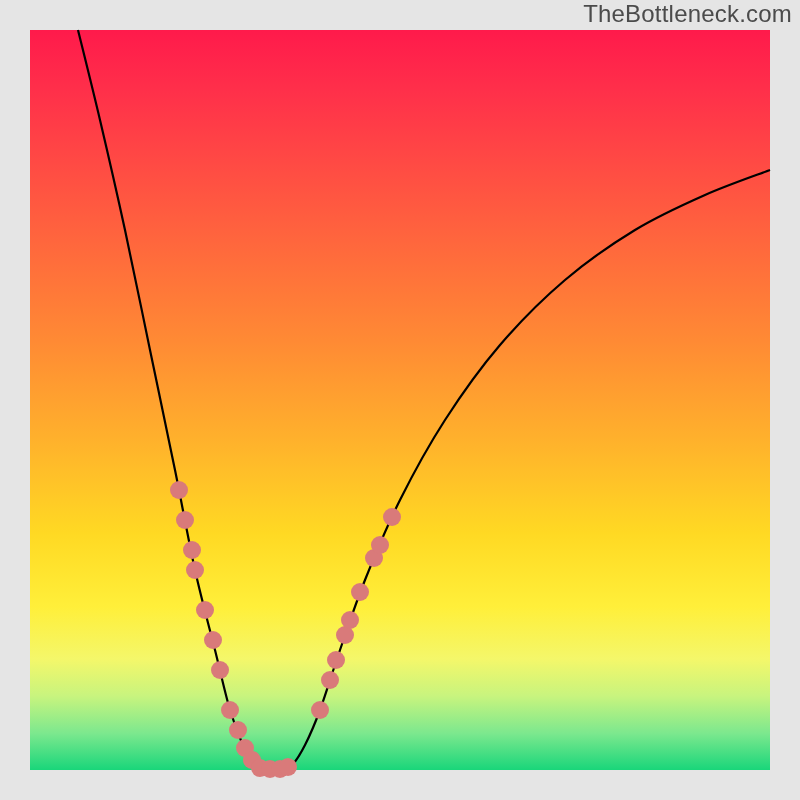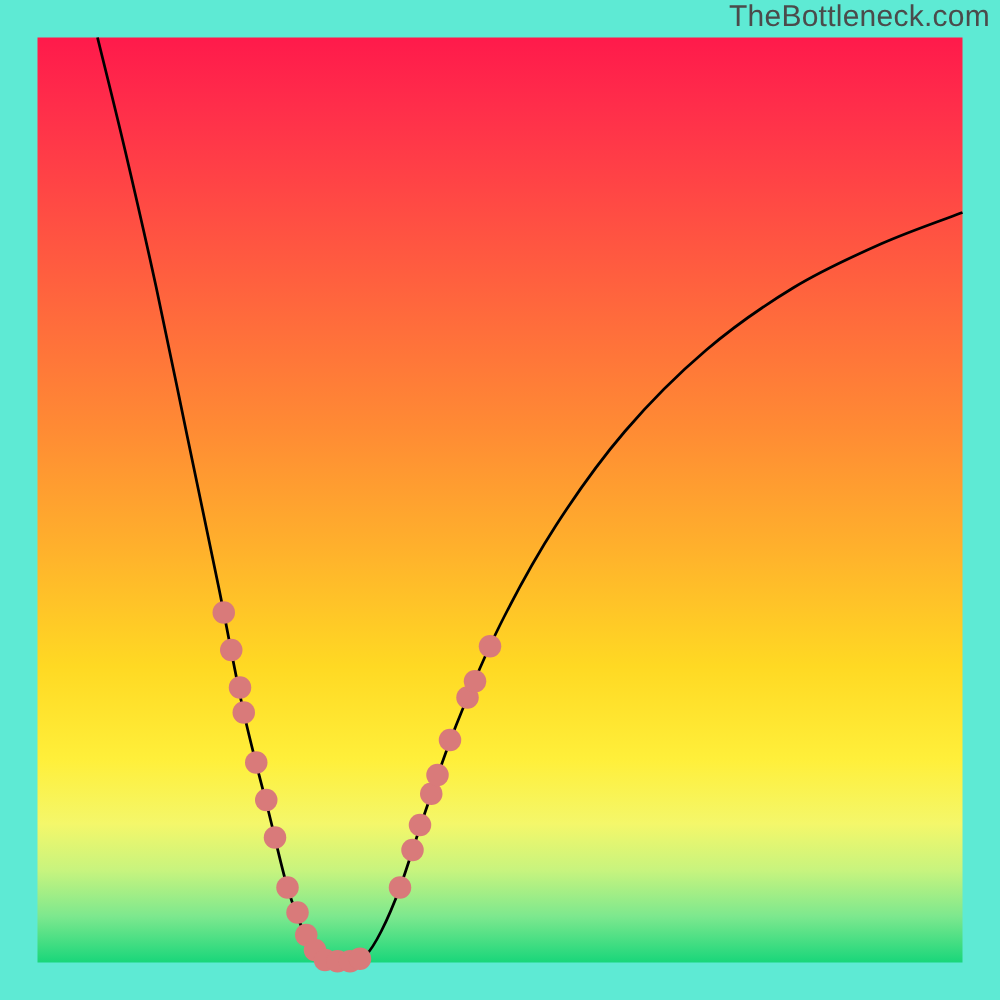--- a/index.html
+++ b/index.html
@@ -10,21 +10,21 @@
     overflow: hidden;
     background: #000;
     font-family: Arial, Helvetica, sans-serif;
   }
   .frame {
     position: absolute;
     left: 0;
     top: 0;
     width: 800px;
     height: 800px;
-    background: #5eead4;
+    background: #e5e5e5;
   }
   .plot {
     position: absolute;
     left: 30px;
     top: 30px;
     width: 740px;
     height: 740px;
     
     background: linear-gradient(
       to bottom,

